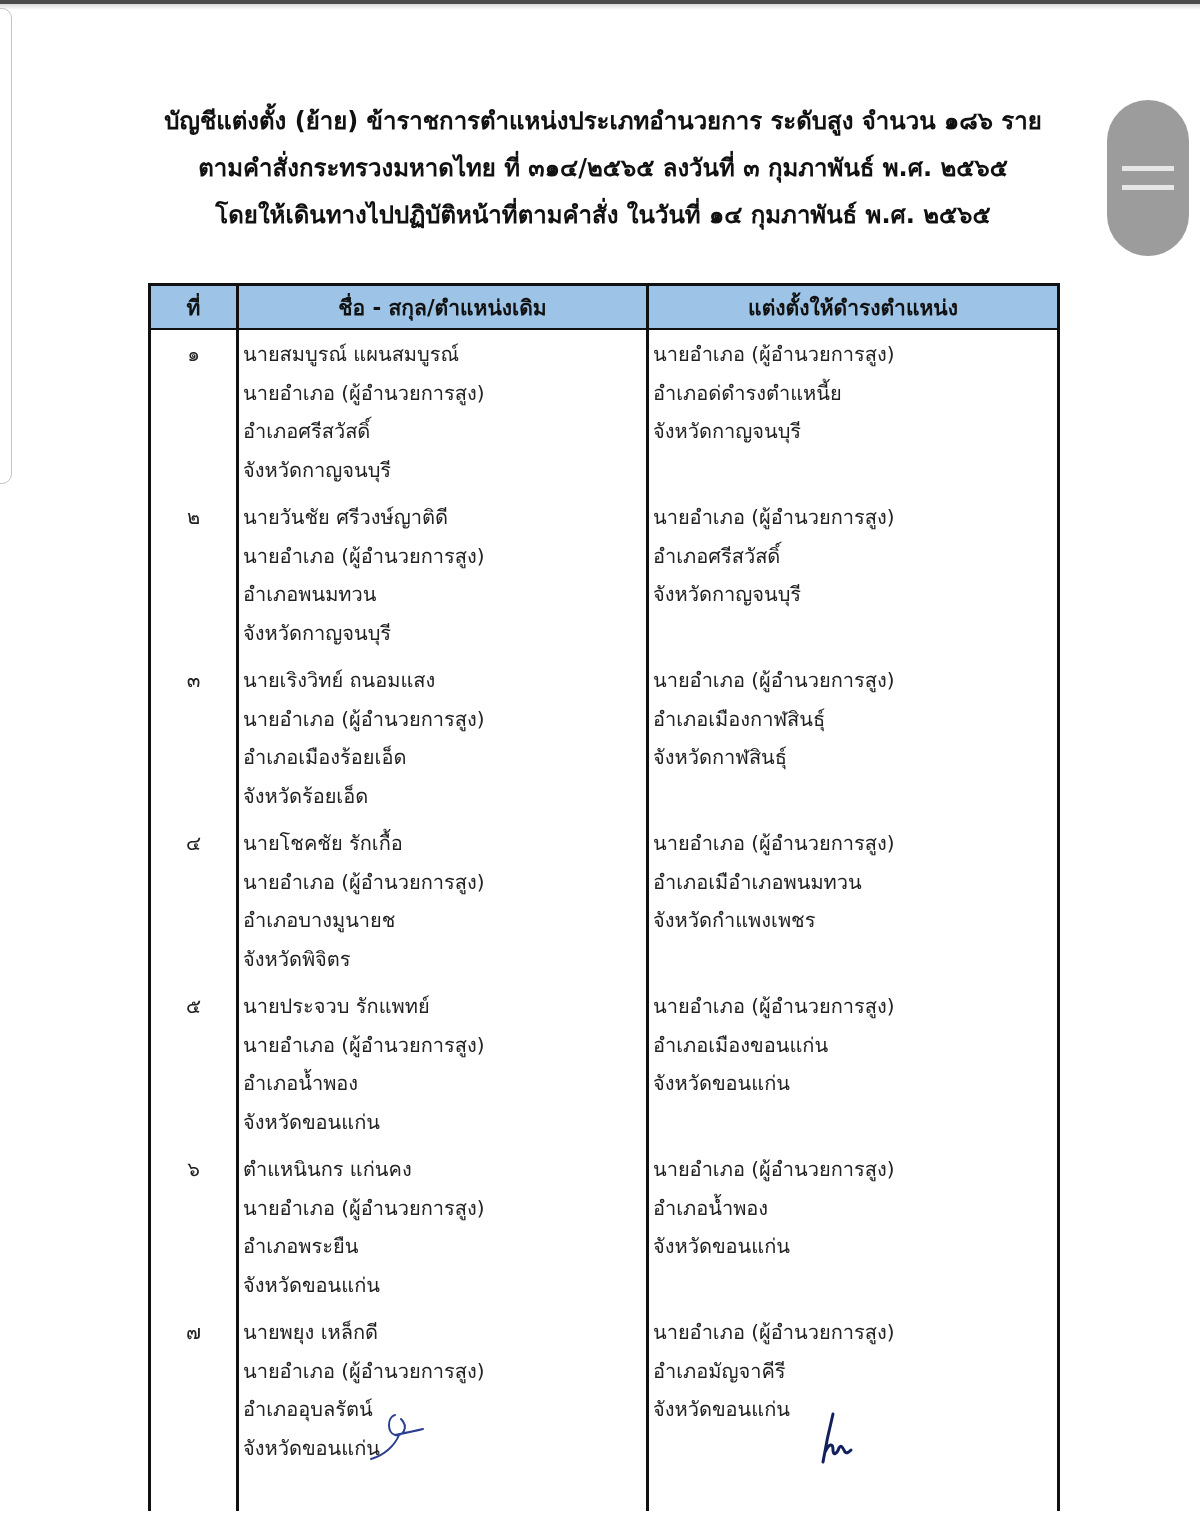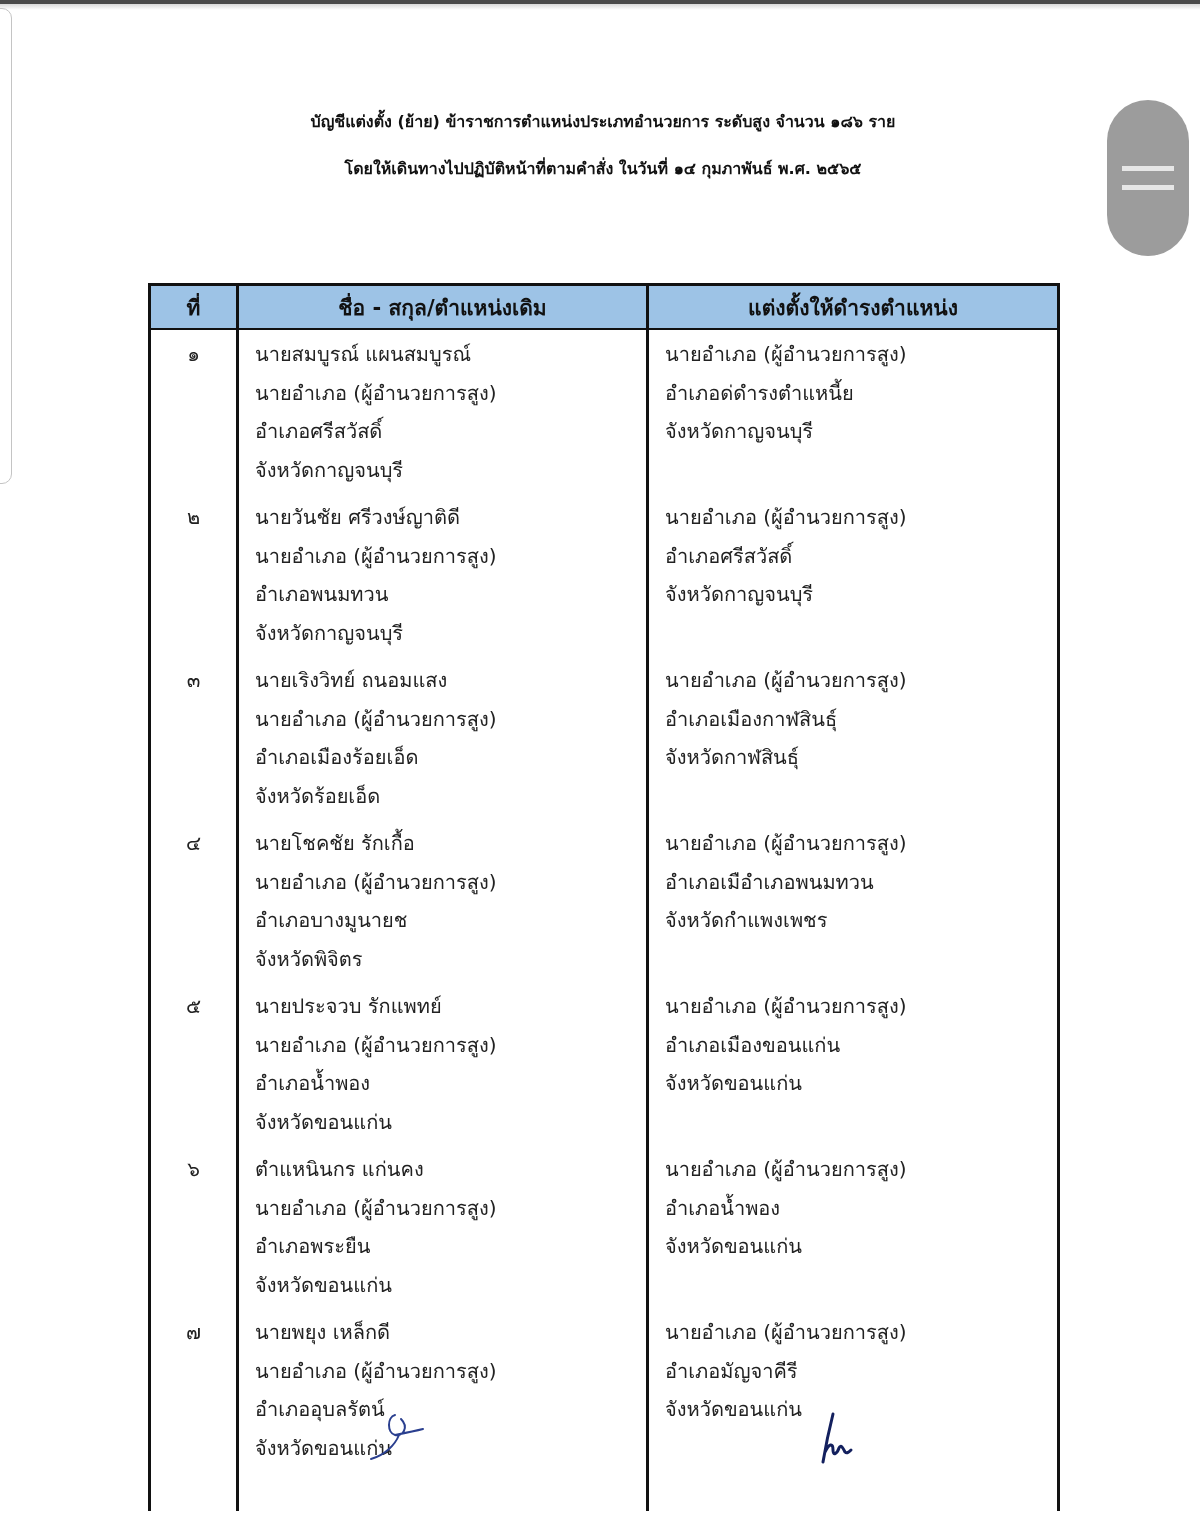--- a/index.html
+++ b/index.html
@@ -21,21 +21,21 @@
       background: linear-gradient(#d8d8d8, #ffffff);
     }
     .left-panel-edge {
       position: absolute; left: -20px; top: 8px; width: 30px; height: 474px;
       border: 1px solid #c4c4c4; border-radius: 10px; background: #ffffff;
     }
     .doc-header {
       position: absolute; left: 150px; top: 98px; width: 906px;
       text-align: center;
       font-weight: bold;
-      font-size: 16px;
+      font-size: 24px;
       line-height: 47px;
       color: #111;
     }
     .doc-header div { white-space: nowrap; }
     .doc-table {
       position: absolute; left: 148px; top: 283px; width: 909px;
       border-collapse: collapse;
       table-layout: fixed;
     }
     .doc-table col.c-no { width: 88px; }
@@ -57,21 +57,21 @@
       border-right: 3px solid #111;
       vertical-align: top;
       padding: 0;
       font-size: 20px;
       line-height: 38.5px;
       color: #222;
     }
     .doc-table td.no { text-align: center; padding-top: 5px; }
     .doc-table td.old, .doc-table td.new { padding-left: 4px; padding-top: 5px; }
     .doc-table tr.entry td { height: 158px; }
-    .doc-table tr.entry td div { white-space: nowrap; margin-left: 12px; }
+    .doc-table tr.entry td div { white-space: nowrap; }
     .doc-table tr.sig-row td { height: 40px; }
     .signature {
       position: absolute;
     }
     .scroll-handle {
       position: absolute; left: 1107px; top: 100px; width: 82px; height: 156px;
       border-radius: 41px; background: #9c9c9c;
       display: flex; flex-direction: column; align-items: center; justify-content: center;
       gap: 14px;
     }
@@ -81,20 +81,21 @@
   </style>
 </head>
 <body>
 
 <div class="top-bar"></div>
 <div class="top-shadow"></div>
 <div class="left-panel-edge"></div>
 
 <div class="doc-header">
   <div>บัญชีแต่งตั้ง (ย้าย) ข้าราชการตำแหน่งประเภทอำนวยการ ระดับสูง จำนวน ๑๘๖ ราย</div>
+  <div>ตามคำสั่งกระทรวงมหาดไทย ที่ ๓๑๔/๒๕๖๕ ลงวันที่ ๓ กุมภาพันธ์ พ.ศ. ๒๕๖๕</div>
   <div>โดยให้เดินทางไปปฏิบัติหน้าที่ตามคำสั่ง ในวันที่ ๑๔ กุมภาพันธ์ พ.ศ. ๒๕๖๕</div>
 </div>
 
 <table class="doc-table">
   <colgroup>
     <col class="c-no">
       <col class="c-old">
       <col class="c-new">
   </colgroup>
   <thead>

